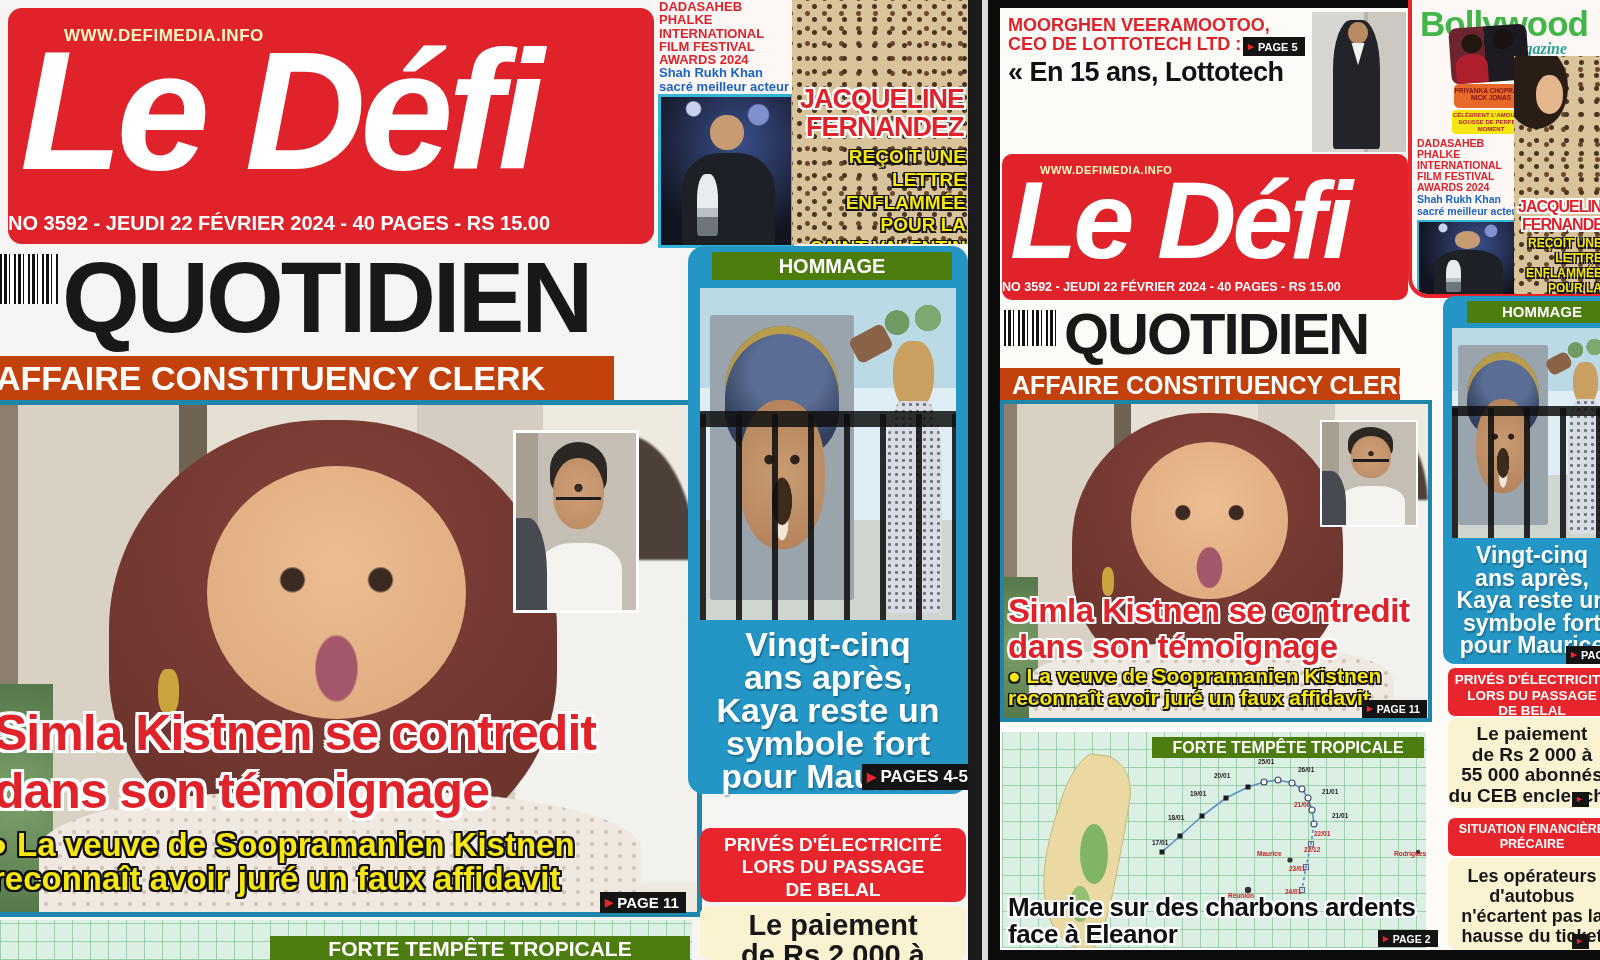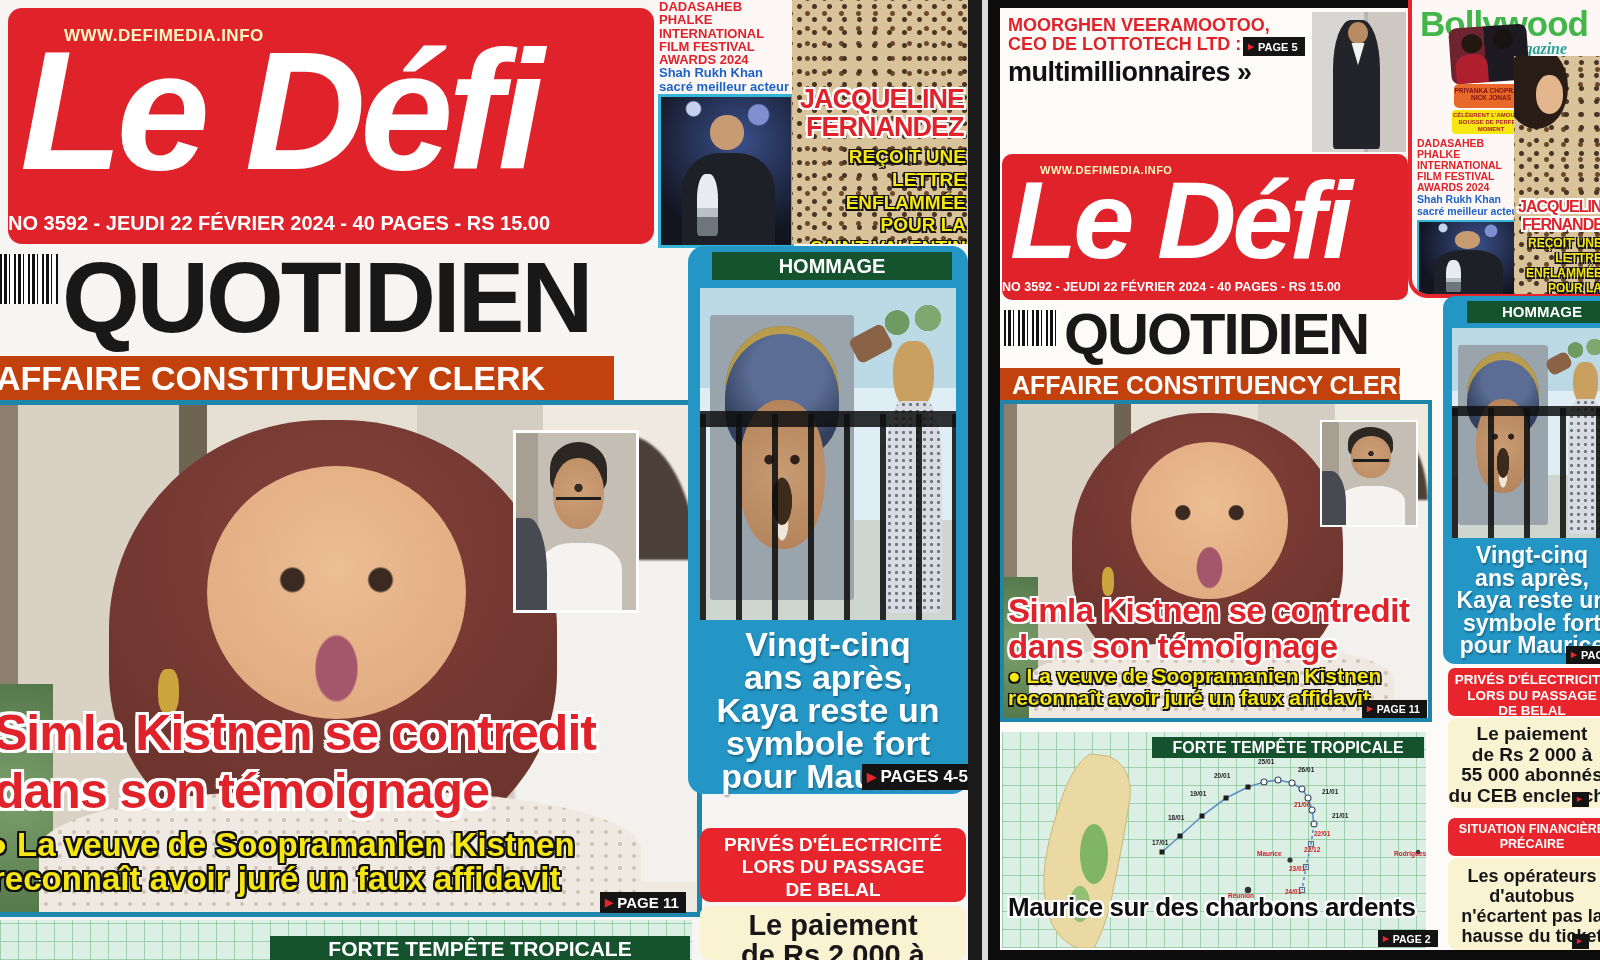--- a/index.html
+++ b/index.html
@@ -16,21 +16,21 @@
   .redtxt{color:#e0222a;}
   .yel{color:#f6e712;}
   
   .masthead{background:#e0222a;border-radius:14px;overflow:hidden;}
   .mh-site{color:#fef9c3;font-weight:bold;letter-spacing:.5px;}
   .mh-logo{color:#fff;font-style:italic;font-weight:bold;line-height:.95;letter-spacing:-6px;white-space:nowrap;}
   .mh-issue{color:#fff;font-weight:bold;white-space:nowrap;}
   .edition{color:#181818;font-weight:bold;letter-spacing:-3px;white-space:nowrap;}
   .barcode{background:repeating-linear-gradient(90deg,#111 0 2px,#fff 2px 4px,#111 4px 7px,#fff 7px 9px,#111 9px 10px,#fff 10px 14px);}
   .teal-banner{background:#c2410c;color:#fff;font-weight:bold;white-space:nowrap;overflow:hidden;}
-  .red-banner{background:#14532d;color:#fff;font-weight:bold;text-align:center;}
+  .red-banner{background:#4d7c0f;color:#fff;font-weight:bold;text-align:center;}
   .tag{position:absolute;background:#141414;color:#fff;font-weight:bold;display:flex;align-items:center;gap:4px;padding:1px 7px 1px 5px;white-space:nowrap;overflow:hidden;}
   .tag .tri{color:#e8252c;font-size:.72em;line-height:1;}
   .kicker-box{background:#e8252c;border-radius:10px;color:#fff;font-weight:bold;text-align:center;}
   .cream-box{background:#faf3d2;border-radius:9px;color:#17171a;font-weight:bold;text-align:center;overflow:hidden;}
   .hommage-box{background:#2496c5;border-radius:16px;}
   .hommage-lines{color:#fff;font-weight:bold;text-align:center;text-shadow:1px 2px 2px rgba(0,0,0,.3);}
   .grid-bg{background-color:#dcefe5;background-image:
       repeating-linear-gradient(0deg,rgba(110,180,125,.55) 0 1px,transparent 1px 18px),
       repeating-linear-gradient(90deg,rgba(110,180,125,.55) 0 1px,transparent 1px 18px);}
   
@@ -231,21 +231,21 @@
 
     <div class="abs b redtxt" style="left:1008px;top:16px;font-size:18px;line-height:1.08;">
       <div>MOORGHEN VEERAMOOTOO,</div>
       <div>CEO DE LOTTOTECH LTD :</div>
     </div>
     <div class="tag" style="left:1243px;top:37px;height:17px;font-size:11px;">
       <span class="tri">▶</span>
         <span>PAGE 5</span>
     </div>
     <div class="abs b" style="left:1008px;top:58px;font-size:27px;line-height:1.08;color:#101014;letter-spacing:-.5px;">
-      <div>multimillionnaires »</div>
+      <div>« En 15 ans, Lottotech</div>
     </div>
     <div class="abs scene scene-lotto" style="left:1312px;top:12px;width:94px;height:140px;">
       <div class="sl-man"></div>
       <div class="sl-face"></div>
       <div class="sl-shirt"></div>
     </div>
 
     <div class="abs masthead" style="left:1002px;top:154px;width:406px;height:146px;border-radius:10px;">
       <div class="abs mh-site" style="left:38px;top:10px;font-size:11px;">WWW.DEFIMEDIA.INFO</div>
       <div class="abs mh-logo" style="left:8px;top:14px;font-size:110px;letter-spacing:-4px;">Le Défi</div>
@@ -330,20 +330,21 @@
           <text x="255" y="124" class="lbl-r">Maurice</text>
           <text x="392" y="124" class="lbl-r">Rodrigues</text>
           <text x="226" y="166" class="lbl-r">Réunion</text>
         </svg>
     </div>
     <div class="abs red-banner" style="left:1152px;top:737px;width:272px;height:21px;">
       <span style="font-size:16px;line-height:21px;">FORTE TEMPÊTE TROPICALE</span>
     </div>
     <div class="abs b ow-s" style="left:1008px;top:894px;font-size:26px;line-height:1.04;color:#101014;letter-spacing:-.5px;">
       <div>Maurice sur des charbons ardents</div>
+      <div>face à Eleanor</div>
     </div>
     <div class="tag" style="left:1378px;top:930px;height:15px;font-size:10.5px;">
       <span class="tri">▶</span>
         <span>PAGE 2</span>
     </div>
 
     <div class="abs" style="left:1408px;top:0;width:192px;height:298px;background:#fdf8f5;border-left:4px solid #e8252c;border-bottom:4px solid #e8252c;border-radius:0 0 0 20px;box-sizing:border-box;overflow:hidden;">
       <div class="abs b" style="left:8px;top:4px;font-size:35px;color:#43b649;letter-spacing:-1px;">Bollywood</div>
       <div class="abs b" style="left:92px;top:40px;font-size:16px;font-style:italic;color:#2aa198;font-family:'Liberation Serif',serif;">magazine</div>
       <div class="abs scene scene-couple" style="left:38px;top:26px;width:78px;height:56px;border-radius:8px;transform:rotate(-4deg);">

